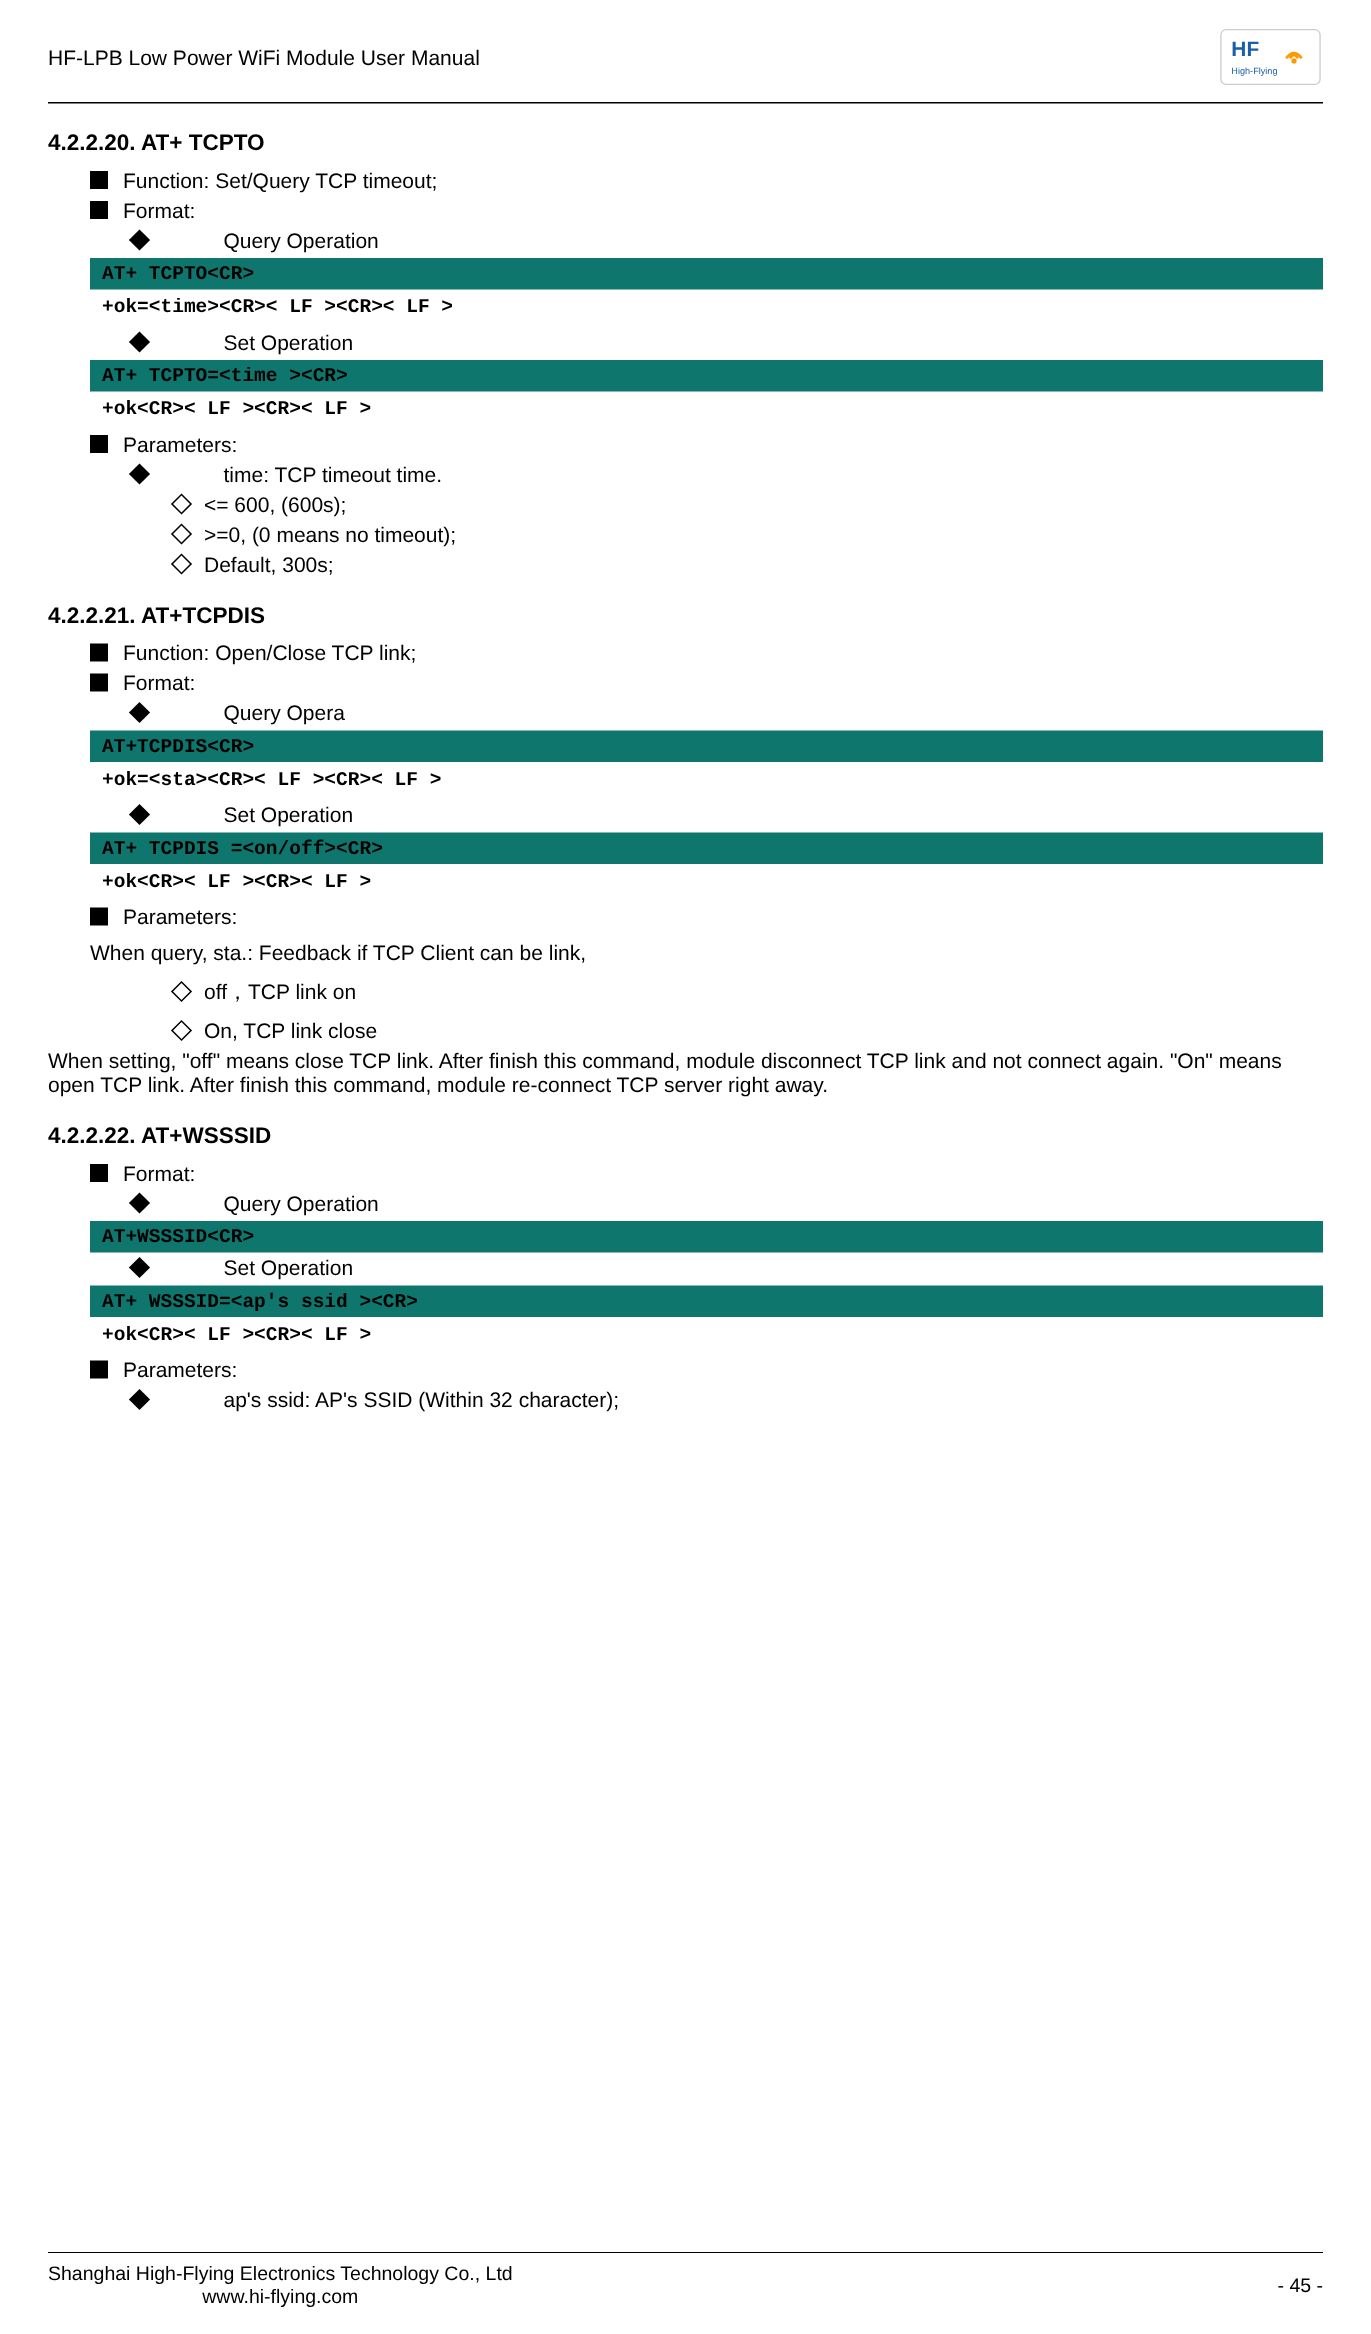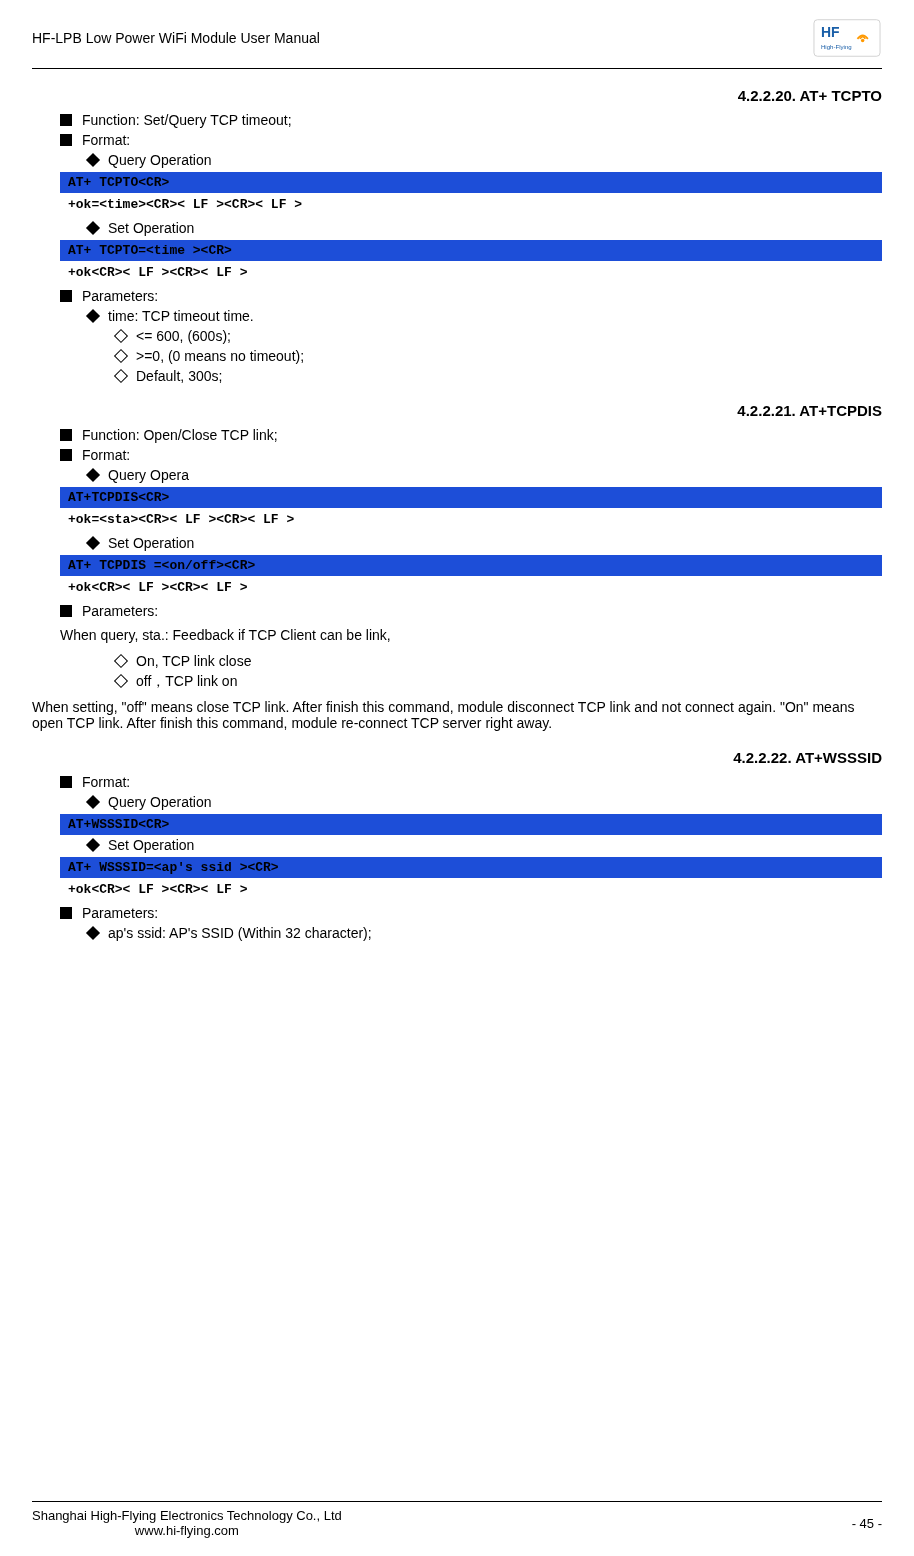--- a/index.html
+++ b/index.html
@@ -24,21 +24,20 @@
       font-weight: normal;
     }
     .logo {
       width: 70px;
       height: 40px;
     }
     .section-heading {
       font-size: 15px;
       font-weight: bold;
       margin: 18px 0 8px 0;
-      text-align: right;
     }
     .bullet-square {
       display: inline-block;
       width: 12px;
       height: 12px;
       background: #000;
       margin-right: 10px;
       margin-top: 2px;
       flex-shrink: 0;
     }
@@ -56,25 +55,25 @@
       display: inline-block;
       width: 10px;
       height: 10px;
       border: 1.5px solid #000;
       transform: rotate(45deg);
       margin-right: 10px;
       margin-top: 3px;
       flex-shrink: 0;
     }
     .indent-1 { padding-left: 28px; }
-    .indent-2 { padding-left: 56px; }
+    .indent-2 { padding-left: 56px; gap: 41px; }
     .indent-3 { padding-left: 84px; }
     .code-block-wide {
       display: block;
-      background: #1d4ed8;
+      background: #0f766e;
       font-family: 'Courier New', monospace;
       font-size: 13px;
       font-weight: bold;
       padding: 3px 8px;
       margin: 4px 0 2px 28px;
     }
     .code-response {
       font-family: 'Courier New', monospace;
       font-size: 13px;
       font-weight: bold;
@@ -181,27 +180,27 @@
   </div>
   <div class="code-block-wide">AT+ TCPDIS =&lt;on/off&gt;&lt;CR&gt;</div>
   <div class="code-response">+ok&lt;CR&gt;&lt; LF &gt;&lt;CR&gt;&lt; LF &gt;</div>
 
   <div class="indent-1 mb8 row">
     <span class="bullet-square"></span>
     <span>Parameters:</span>
   </div>
 
   <div style="padding-left:28px;margin-bottom:10px;">When query, sta.: Feedback if TCP Client can be link,</div>
+  <div class="indent-3 mb8 row">
+    <span class="bullet-circle-empty"></span>
+    <span>off，TCP link on</span>
+  </div>
   <div class="indent-3 mb4 row">
     <span class="bullet-circle-empty"></span>
     <span>On,  TCP link close</span>
-  </div>
-  <div class="indent-3 mb8 row">
-    <span class="bullet-circle-empty"></span>
-    <span>off，TCP link on</span>
   </div>
   <div style="margin-bottom:16px;">When setting, "off" means close TCP link. After finish this command, module disconnect TCP link and not connect again. "On" means open TCP link. After finish this command, module re-connect TCP server right away.</div>
 </div>
 
 <div>
   <div class="section-heading">4.2.2.22. AT+WSSSID</div>
 
 
   <div class="indent-1 mb4 row">
     <span class="bullet-square"></span>

